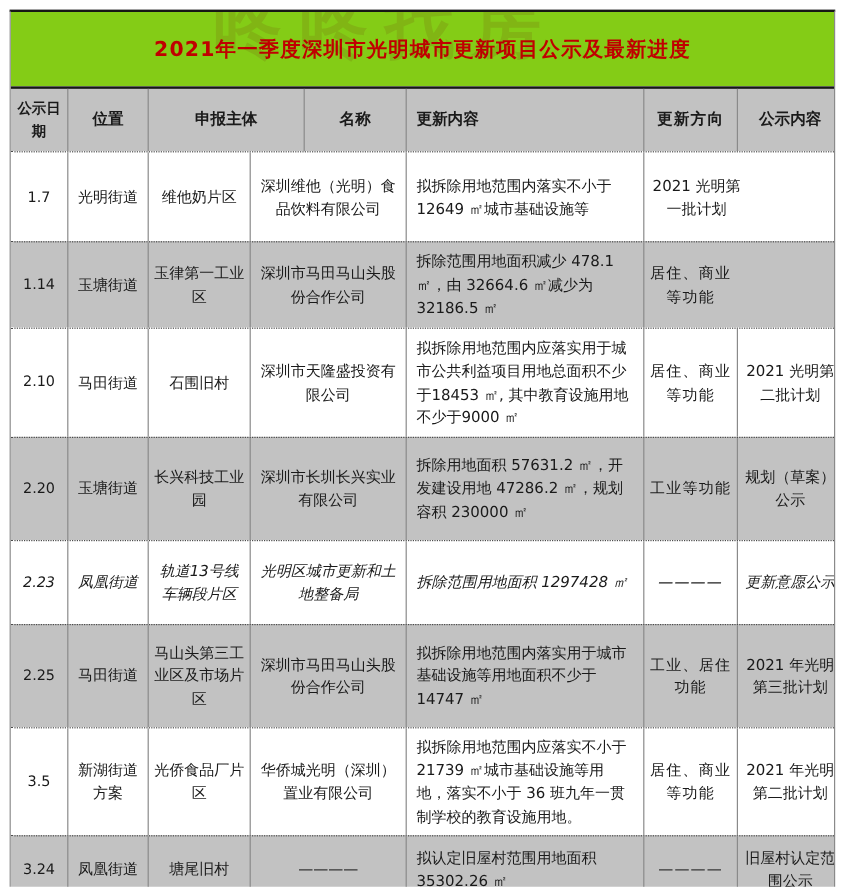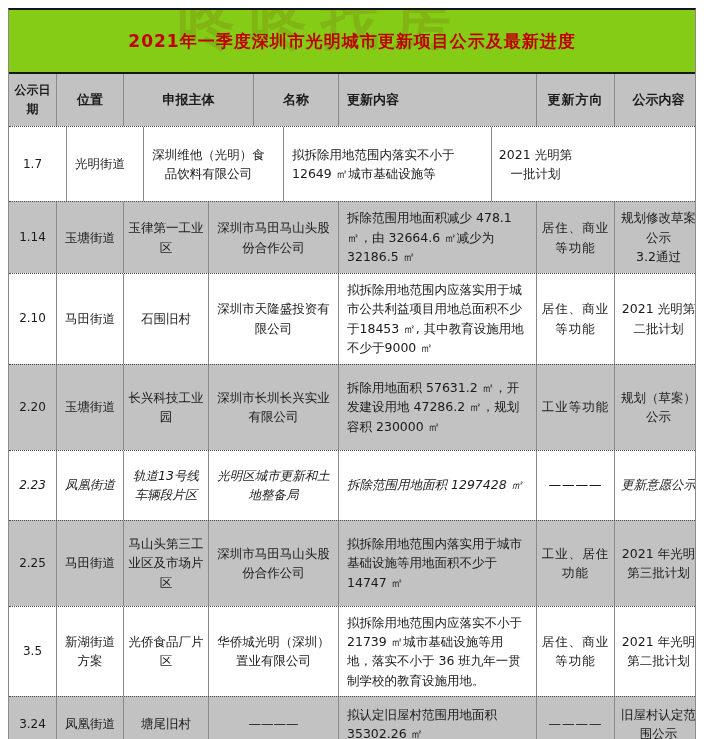--- a/index.html
+++ b/index.html
@@ -15,21 +15,21 @@
     border-left:1px solid #8a8a8a;border-right:1px solid #8a8a8a;
   }
   .title-row{height:62px;display:flex;align-items:center;justify-content:center;background:#84cc16;}
   .title-text{color:#c00000;font-weight:bold;font-size:17px;letter-spacing:1px;}
   .header-row{
     display:flex;background:#c2c2c2;border-top:2px solid #161616;
     min-height:52px;font-weight:bold;font-size:13px;
   }
   .data-row{display:flex;border-top:1px dotted #4a4a4a;background:#ffffff;font-size:12.5px;}
   #rows .data-row:nth-of-type(even){background:#c2c2c2;}
-  #rows .data-row:nth-of-type(1){min-height:74px;gap:10px;}
+  #rows .data-row:nth-of-type(1){min-height:74px;}
   #rows .data-row:nth-of-type(2){min-height:71px;}
   #rows .data-row:nth-of-type(3){min-height:88px;}
   #rows .data-row:nth-of-type(4){min-height:85px;}
   #rows .data-row:nth-of-type(5){min-height:69px;font-style:italic;}
   #rows .data-row:nth-of-type(6){min-height:85px;}
   #rows .data-row:nth-of-type(7){min-height:75px;}
   #rows .data-row:nth-of-type(8){min-height:54px;}
   .cell{
     display:flex;align-items:center;justify-content:center;text-align:center;
     padding:4px 3px;box-sizing:border-box;border-left:1px solid #8a8a8a;
@@ -69,34 +69,33 @@
       <div class="cell c-name">名称</div>
       <div class="cell c-content">更新内容</div>
       <div class="cell c-dir">更新方向</div>
       <div class="cell c-ann">公示内容</div>
     </div>
 
     <div id="rows">
   <div class="data-row">
     <div class="cell c-date">1.7</div>
     <div class="cell c-loc">光明街道</div>
+    <div class="cell c-name">维他奶片区</div>
     <div class="cell c-app">深圳维他（光明）食品饮料有限公司</div>
     <div class="cell c-content">拟拆除用地范围内落实不小于 12649 ㎡城市基础设施等</div>
     <div class="cell c-ann">2021 光明第一批计划</div>
   </div>
 
   <div class="data-row">
     <div class="cell c-date">1.14</div>
     <div class="cell c-loc">玉塘街道</div>
     <div class="cell c-name">玉律第一工业区</div>
     <div class="cell c-app">深圳市马田马山头股份合作公司</div>
     <div class="cell c-content">拆除范围用地面积减少 478.1 ㎡，由 32664.6 ㎡减少为 32186.5 ㎡</div>
     <div class="cell c-dir">居住、商业等功能</div>
-    <div class="cell c-ann">规划修改草案公示
-3.2通过</div>
   </div>
 
   <div class="data-row">
     <div class="cell c-date">2.10</div>
     <div class="cell c-loc">马田街道</div>
     <div class="cell c-name">石围旧村</div>
     <div class="cell c-app">深圳市天隆盛投资有限公司</div>
     <div class="cell c-content">拟拆除用地范围内应落实用于城市公共利益项目用地总面积不少于18453 ㎡, 其中教育设施用地不少于9000 ㎡</div>
     <div class="cell c-dir">居住、商业等功能</div>
     <div class="cell c-ann">2021 光明第二批计划</div>

